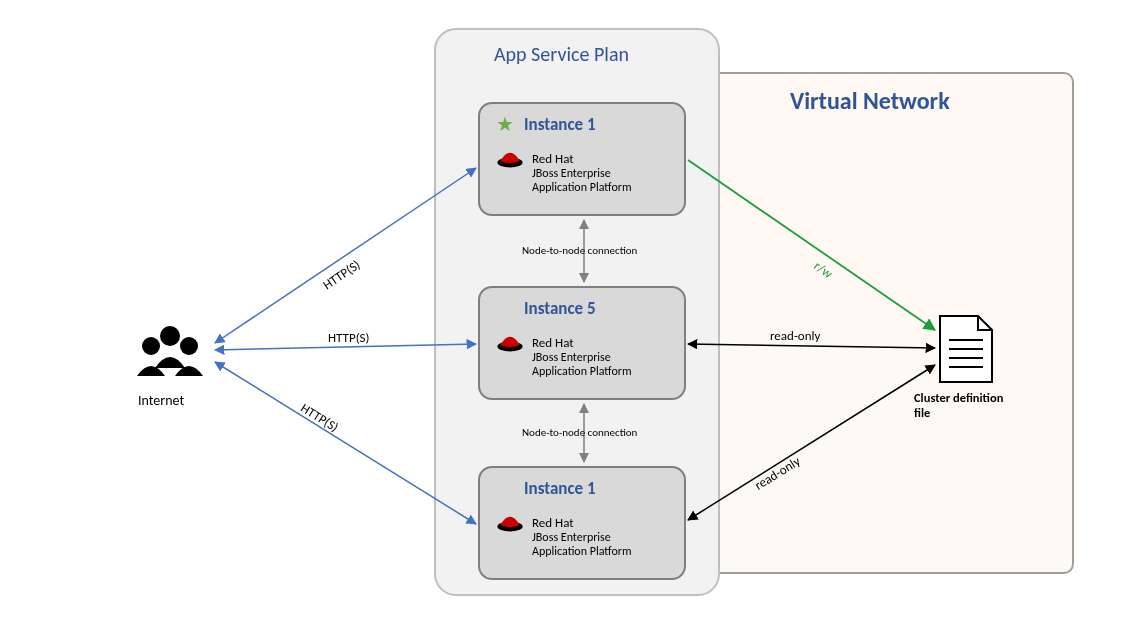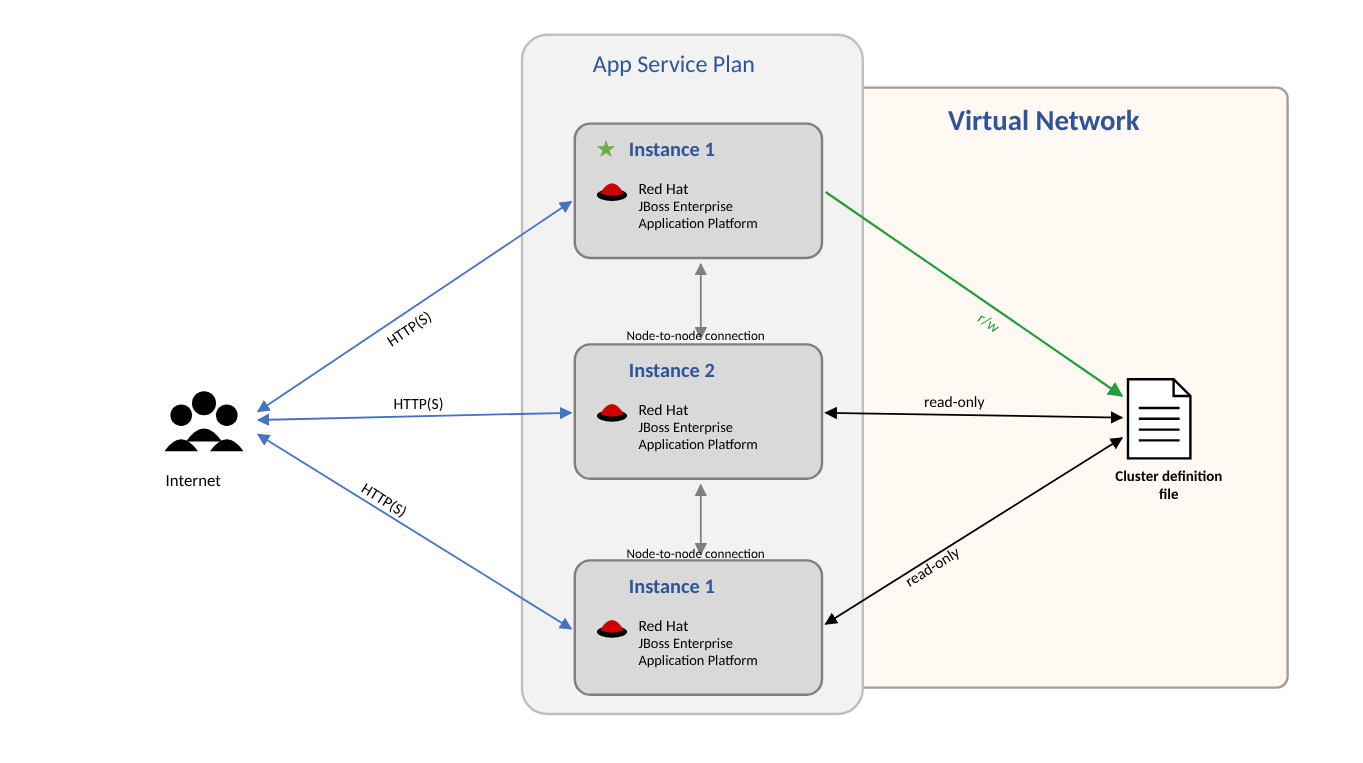--- a/index.html
+++ b/index.html
@@ -93,24 +93,23 @@
     left: 494px; top: 42px; font-size: 20px; font-weight: 400; color: #2f5597;
   }
   .title-vnet {
     left: 790px; top: 86px; font-size: 24px; font-weight: 700; color: #2f5597;
   }
   .internet-label {
     left: 138px; top: 392px; font-size: 14px;
   }
   .node-conn {
     font-size: 11px;
-    margin-top: 29px;
   }
   .cluster-file-label {
-    left: 914px; top: 390px; font-size: 12.5px; font-weight: 700; text-align: center; width: 120px; line-height: 1.2;
+    left: 914px; top: 390px; font-size: 12.5px; font-weight: 700; width: 120px; line-height: 1.2;
   }
 
   
   .rot {
     transform-origin: 0 0;
   }
 </style>
 </head>
 <body>
 
@@ -183,21 +182,21 @@
         </svg>
     </div>
     <div class="brand">Red Hat</div>
     <div class="sub">
       <span>JBoss Enterprise</span><br>
       <span>Application Platform</span>
     </div>
   </div>
 
   <div class="box instance inst2">
-    <div class="title">Instance 2</div>
+    <div class="title">Instance 5</div>
     <div class="hat">
       <svg viewBox="0 0 40 30">
           <ellipse cx="20" cy="20" rx="18" ry="7" fill="#000"></ellipse>
           <path d="M6 18 q14 -24 28 0 q-14 6 -28 0 z" fill="#cc0000"></path>
         </svg>
     </div>
     <div class="brand">Red Hat</div>
     <div class="sub">
       <span>JBoss Enterprise</span><br>
       <span>Application Platform</span>

